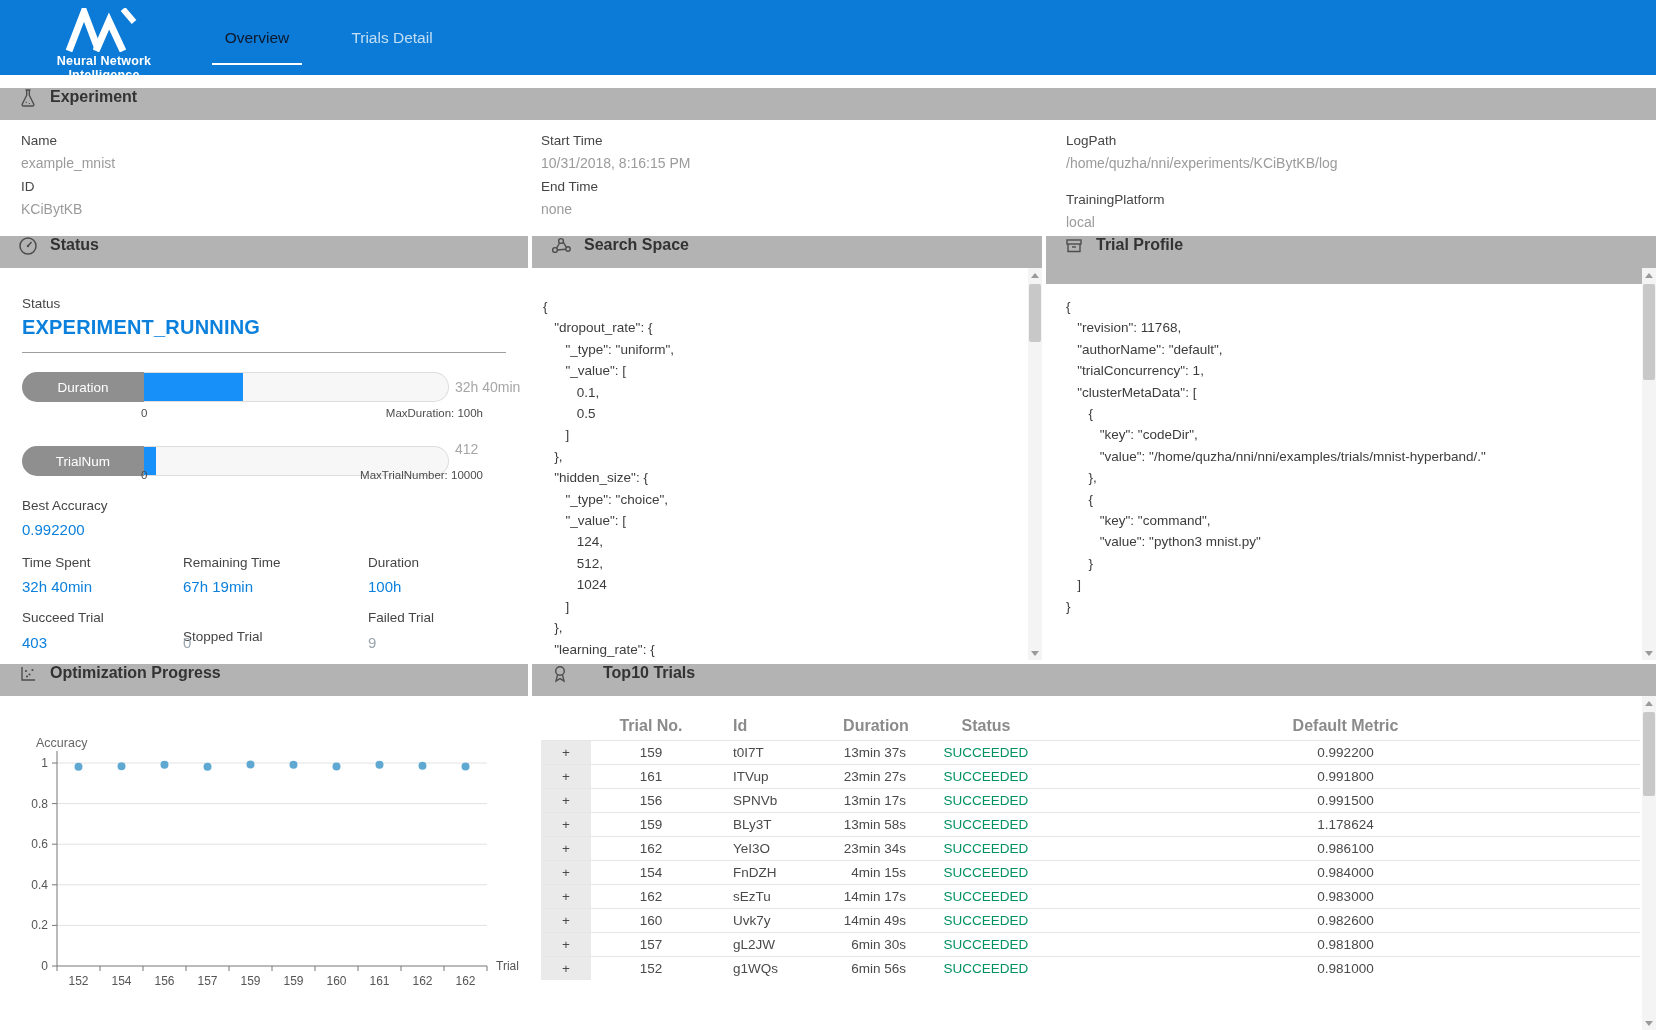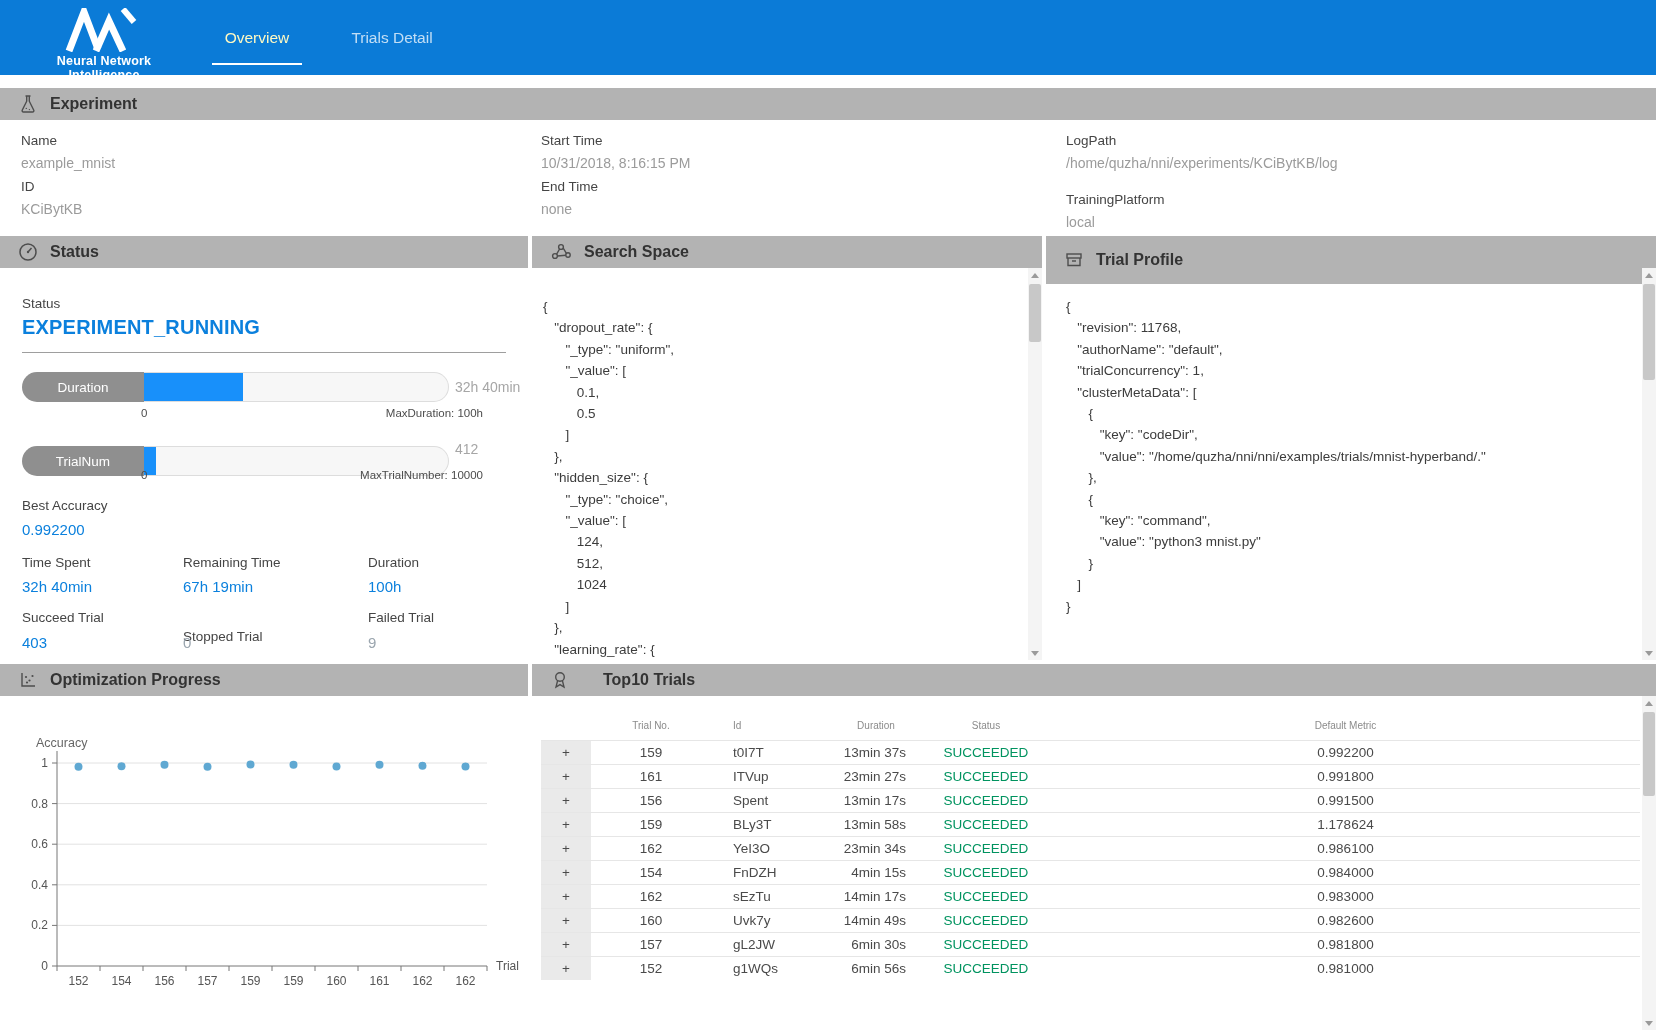--- a/index.html
+++ b/index.html
@@ -6,27 +6,27 @@
   body { background:#fff; font-family:"Liberation Sans", sans-serif; }
   .stage { position:relative; width:1656px; height:1030px; background:#fff; overflow:hidden; }
 
   
   .nav { position:absolute; left:0; top:0; width:1656px; height:75px; background:#0b7bd7; }
   .brand { position:absolute; left:24px; top:4px; width:160px; text-align:center; }
   .brand svg { display:block; margin:4px auto 0; }
   .brand-text { color:#fff; font-size:12.5px; font-weight:bold; letter-spacing:.2px; margin-top:2px; }
   .tab { position:absolute; top:0; height:75px; display:flex; align-items:center; justify-content:center;
          color:rgba(255,255,255,.75); font-size:15.5px; cursor:pointer; }
-  .tab.active { color:#fef9c3; }
+  .tab.active { color:#0f172a; }
   .tab.active::after { content:""; position:absolute; left:0; right:0; bottom:10px; height:2px; background:#fff; }
   .tab1 { left:212px; width:90px; }
   .tab2 { left:348px; width:88px; }
 
   
-  .sec-header { position:absolute; background:#b3b3b3; display:flex; align-items:center; }
+  .sec-header { position:absolute; background:#b3b3b3; display:flex; }
   .sec-header .ico { margin:0 12px 0 18px; display:flex; }
   .sec-title { font-size:16px; font-weight:bold; color:#333; }
 
   
   .exp-field { position:absolute; }
   .f-label { font-size:13.5px; color:#454545; }
   .f-value { font-size:14px; color:#9b9b9b; margin-top:7px; }
 
   
   .small-label { position:absolute; font-size:13.5px; color:#454545; }
@@ -55,21 +55,21 @@
   .sb-arrow .tri-down { width:0; height:0; border-left:4px solid transparent; border-right:4px solid transparent; border-top:5px solid #9a9a9a; }
   .sb-up { top:0; }
   .sb-down { bottom:0; }
   .sb-thumb { position:absolute; left:1px; width:12px; background:#c8c8c8; border-radius:2px; }
 
   
   .chart-svg { position:absolute; left:0; top:696px; }
 
   
   .trials-table { position:absolute; left:541px; top:712px; border-collapse:collapse; table-layout:fixed; width:1099px; }
-  .trials-table thead th { font-weight:normal; color:#8b8b8b; font-size:10px; height:28px; vertical-align:middle; }
+  .trials-table thead th { font-weight:bold; color:#8b8b8b; font-size:16px; height:28px; vertical-align:middle; }
   .trials-table tbody td { font-size:13.5px; color:#4a4a4a; height:24px; vertical-align:middle;
                            border-top:1px solid #e6e6e6; }
   .col-expand { width:50px; } .col-no { width:120px; } .col-id { width:120px; }
   .col-dur { width:90px; } .col-status { width:130px; } .col-metric { width:589px; }
   td.expand-cell { background:#eaeaea; text-align:center; color:#555; font-size:14px; cursor:pointer; border-top:1px solid #fff; }
   .c-center { text-align:center; }
   .c-left-id { text-align:left; padding-left:22px; }
   .c-right-dur { text-align:right; padding-right:15px; }
   th.h-id { text-align:left; padding-left:22px; }
 </style>
@@ -371,21 +371,21 @@
       <td class="val c-center">161</td>
       <td class="val c-left-id">ITVup</td>
       <td class="val c-right-dur">23min 27s</td>
       <td class="val c-center status-cell" style="color: rgb(0, 147, 95);">SUCCEEDED</td>
       <td class="val c-center">0.991800</td>
     </tr>
 
     <tr>
       <td class="expand-cell">+</td>
       <td class="val c-center">156</td>
-      <td class="val c-left-id">Spent</td>
+      <td class="val c-left-id">SPNVb</td>
       <td class="val c-right-dur">13min 17s</td>
       <td class="val c-center status-cell" style="color: rgb(0, 147, 95);">SUCCEEDED</td>
       <td class="val c-center">0.991500</td>
     </tr>
 
     <tr>
       <td class="expand-cell">+</td>
       <td class="val c-center">159</td>
       <td class="val c-left-id">BLy3T</td>
       <td class="val c-right-dur">13min 58s</td>

